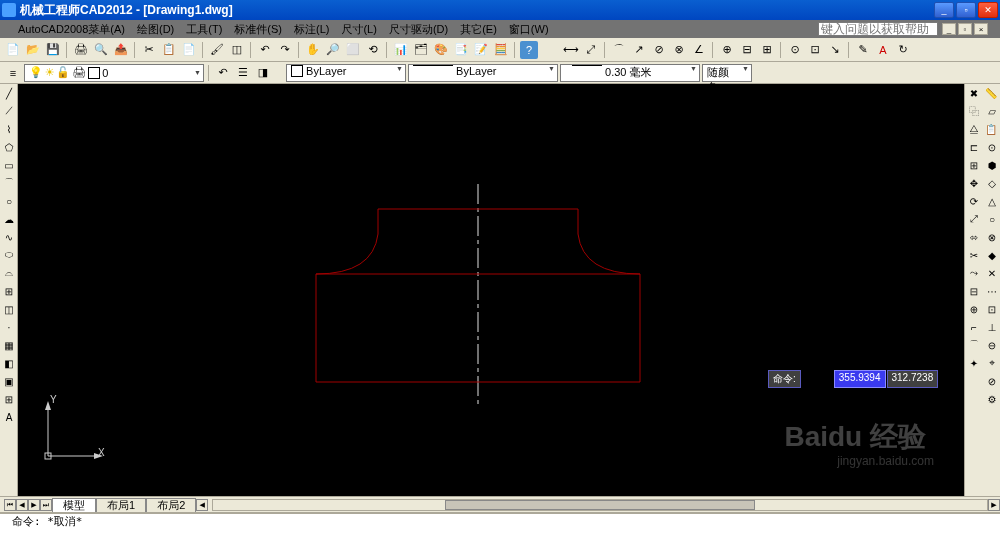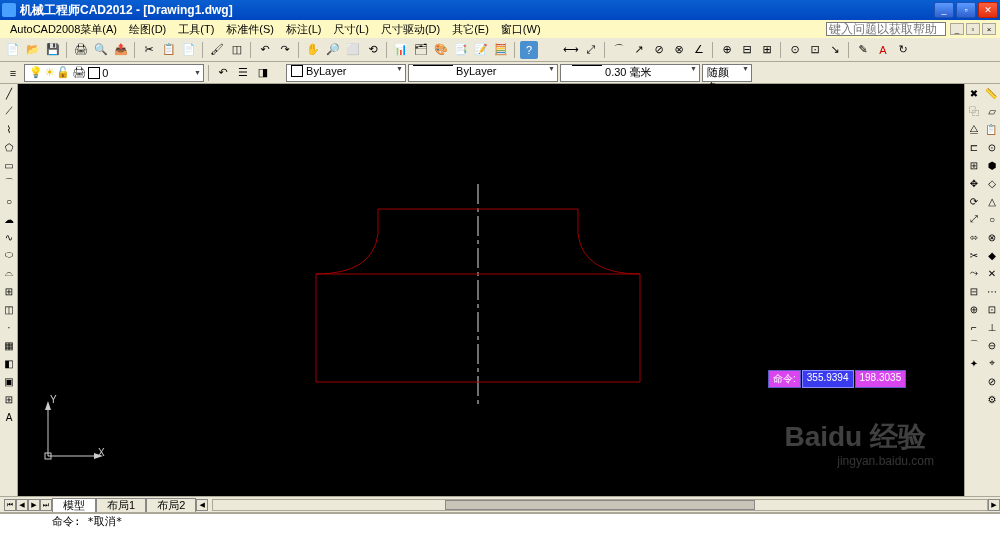--- a/index.html
+++ b/index.html
@@ -6,21 +6,21 @@
 body { font-family: "Microsoft YaHei", SimSun, Arial, sans-serif; font-size: 11px; background: #d4d0c8; width: 1000px; height: 536px; overflow: hidden; position: relative; }
 
 .titlebar { height: 20px; background: linear-gradient(to bottom, #0a5fd0, #0046c0); display: flex; align-items: center; justify-content: space-between; padding: 8px 2px; }
 .titlebar-left { display: flex; align-items: center; gap: 4px; }
 .titlebar-icon { width: 14px; height: 14px; background: #4aa0ff; border-radius: 2px; }
 .titlebar-text { color: #fff; font-weight: bold; font-size: 12px; }
 .titlebar-buttons { display: flex; gap: 2px; }
 .titlebar-btn { width: 20px; height: 16px; background: linear-gradient(to bottom, #5a9aff, #3060d0); border: 1px solid #2050b0; border-radius: 2px; display: flex; align-items: center; justify-content: center; color: #fff; font-size: 9px; cursor: pointer; }
 .titlebar-btn.close { background: linear-gradient(to bottom, #ff6040, #e03010); border-color: #c02000; }
 
-.menubar { height: 18px; background: #fef9c3; display: flex; align-items: center; padding: 0 4px; gap: 0; }
+.menubar { height: 18px; background: #737373; display: flex; align-items: center; padding: 0 12px; gap: 0; }
 .menu-item { padding: 2px 6px; cursor: pointer; }
 .help-input { margin-left: auto; width: 120px; height: 14px; font-size: 12px; border: 1px solid #7a7a7a; background: #fff; color: #888; padding: 0 2px; }
 .mdi-buttons { display: flex; gap: 2px; margin-left: 4px; }
 .mdi-btn { width: 14px; height: 12px; background: #ece9d8; border: 1px solid #aca899; font-size: 8px; display: flex; align-items: center; justify-content: center; cursor: pointer; }
 
 .toolbar { height: 24px; background: #ece9d8; border-bottom: 1px solid #aca899; display: flex; align-items: center; padding: 0 4px; gap: 2px; }
 .toolbar.second { height: 22px; }
 .tb-btn { width: 18px; height: 18px; background: #ece9d8; border: 1px solid transparent; display: flex; align-items: center; justify-content: center; cursor: pointer; font-size: 11px; }
 .tb-sep { width: 2px; height: 16px; border-left: 1px solid #aca899; margin: 0 2px; }
 .tb-combo { height: 18px; border: 1px solid #7a7a7a; background: #fff; padding: 0 16px 0 4px; font-size: 11px; display: flex; align-items: flex-start; position: relative; cursor: pointer; }
@@ -41,33 +41,33 @@
 .ucs { position: absolute; bottom: 30px; left: 20px; color: #ccc; font-size: 10px; }
 .ucs svg { display: block; }
 .ucs-y { position: absolute; top: -2px; left: 12px; }
 .ucs-x { position: absolute; bottom: 8px; left: 60px; }
 
 .drawing { position: absolute; top: 100px; left: 280px; }
 .drawing polyline, .drawing line, .drawing path { stroke: #a00000; stroke-width: 1; fill: none; }
 .centerline { stroke: #e0e0e0 !important; stroke-dasharray: 20 4 4 4; }
 
 .cmd-tooltip { position: absolute; top: 286px; left: 750px; display: flex; gap: 1px; }
-.cmd-tooltip span { background: #d946ef; border: 1px solid #5a5abf; color: #fff; padding: 1px 4px; font-size: 10px; }
-.cmd-tooltip .sel { background: #3a3aef; border-color: #8a8aff; }
+.cmd-tooltip span { background: #404040; border: 1px solid #5a5abf; color: #fff; padding: 1px 4px; font-size: 10px; }
+.cmd-tooltip .sel { background: #3a3aef; border-color: #8a8aff; margin-left: 32px; }
 
 .tabs { height: 16px; background: #ece9d8; display: flex; align-items: center; border-top: 1px solid #aca899; padding-left: 4px; gap: 0; }
 .tab-nav { width: 12px; height: 12px; border: 1px solid #888; background: #ece9d8; font-size: 7px; display: flex; align-items: center; justify-content: center; cursor: pointer; }
 .tab { padding: 0 10px; border: 1px solid #888; border-bottom: none; background: #ece9d8; cursor: pointer; height: 14px; display: flex; align-items: center; }
 .tab.active { background: #fff; }
 .hscroll { flex: 1; height: 12px; background: #ece9d8; border: 1px solid #aca899; margin-left: 4px; position: relative; }
 .hscroll-thumb { position: absolute; left: 30%; width: 40%; height: 100%; background: #c8c4b8; border: 1px solid #888; }
 .hscroll-arrow { width: 12px; height: 12px; background: #ece9d8; border: 1px solid #888; font-size: 7px; display: flex; align-items: center; justify-content: center; }
 
 .cmdwin { height: 42px; background: #fff; border-top: 2px solid #aca899; display: flex; flex-direction: column; font-family: monospace; font-size: 11px; }
-.cmdwin .line { padding: 0 12px; height: 14px; margin-left: 40px; }
+.cmdwin .line { padding: 0 12px; height: 14px; }
 
 .watermark { position: absolute; bottom: 40px; right: 38px; color: rgba(255,255,255,0.25); font-size: 28px; font-weight: bold; pointer-events: none; z-index: 100; }
 .watermark-sub { position: absolute; bottom: 28px; right: 30px; color: rgba(255,255,255,0.2); font-size: 12px; pointer-events: none; z-index: 100; }
 </style>
 </head>
 <body>
 
 <div class="titlebar">
   <div class="titlebar-left">
     <div class="titlebar-icon"></div>
@@ -220,21 +220,21 @@
       <line x1="18" y1="90" x2="342" y2="90"></line>
 
       <line x1="18" y1="90" x2="18" y2="198"></line>
       <line x1="342" y1="90" x2="342" y2="198"></line>
       <line x1="18" y1="198" x2="342" y2="198"></line>
     </svg>
 
     <div class="cmd-tooltip">
       <span>命令:</span>
       <span class="sel">355.9394</span>
-      <span>198.3035</span>
+      <span>312.7238</span>
     </div>
 
     <div class="ucs">
       <svg width="70" height="70">
         <line x1="10" y1="60" x2="10" y2="10" stroke="#ccc" stroke-width="1"></line>
         <polygon points="10,5 7,14 13,14" fill="#ccc"></polygon>
         <line x1="10" y1="60" x2="60" y2="60" stroke="#ccc" stroke-width="1"></line>
         <polygon points="65,60 56,57 56,63" fill="#ccc"></polygon>
         <rect x="7" y="57" width="6" height="6" fill="none" stroke="#ccc"></rect>
       </svg>

